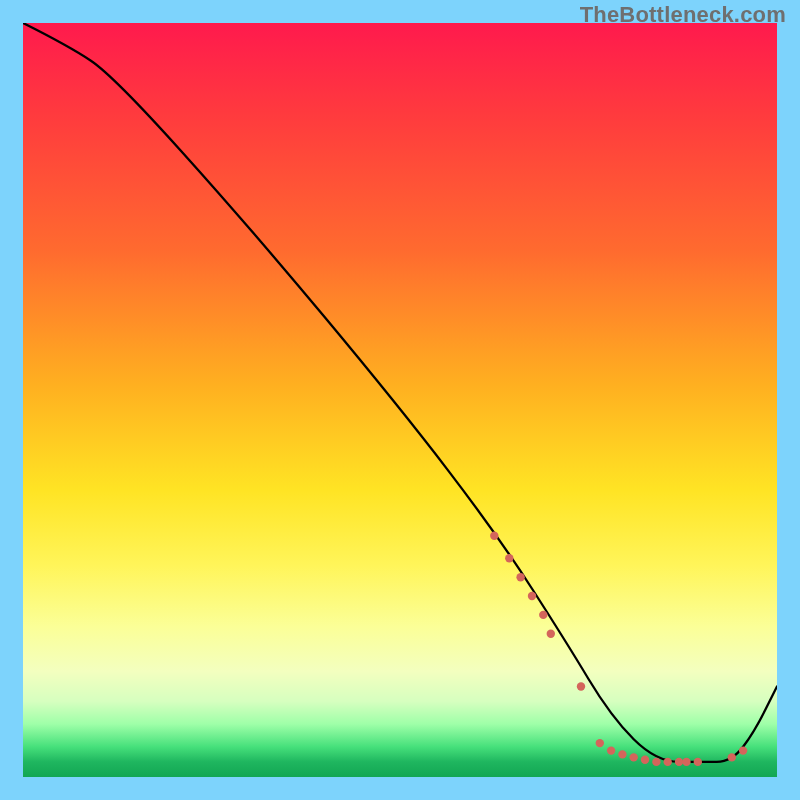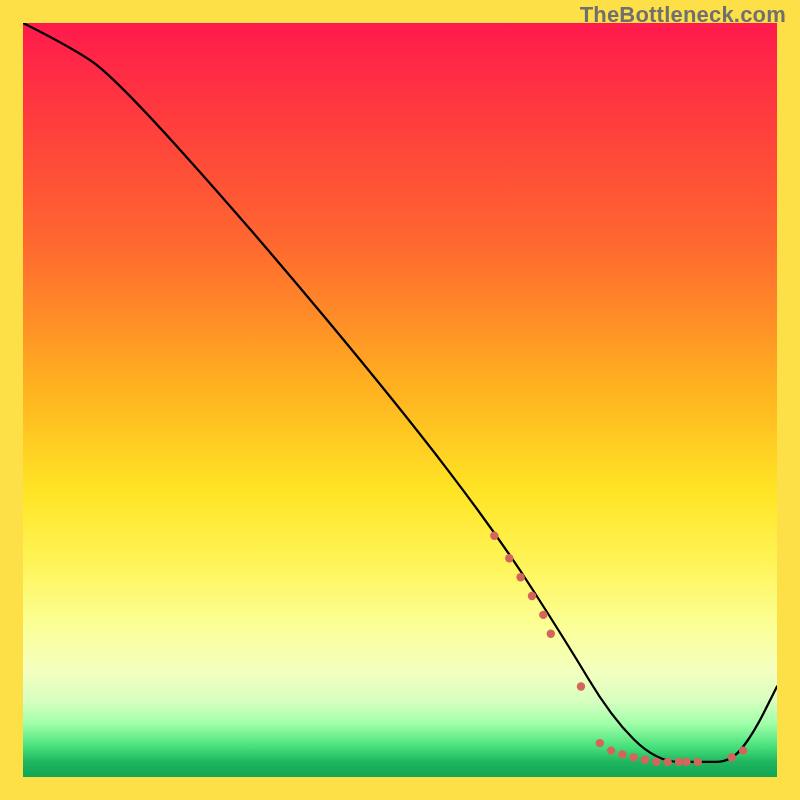--- a/index.html
+++ b/index.html
@@ -8,21 +8,21 @@
     width: 800px;
     height: 800px;
     background: #000;
     font-family: Arial, Helvetica, sans-serif;
     overflow: hidden;
   }
   .stage {
     position: relative;
     width: 800px;
     height: 800px;
-    background: #fde047;
+    background: #7dd3fc;
   }
   .watermark {
     position: absolute;
     top: 2px;
     right: 14px;
     font-size: 22px;
     font-weight: 600;
     color: #6f6f6f;
     letter-spacing: 0.2px;
     z-index: 50;

